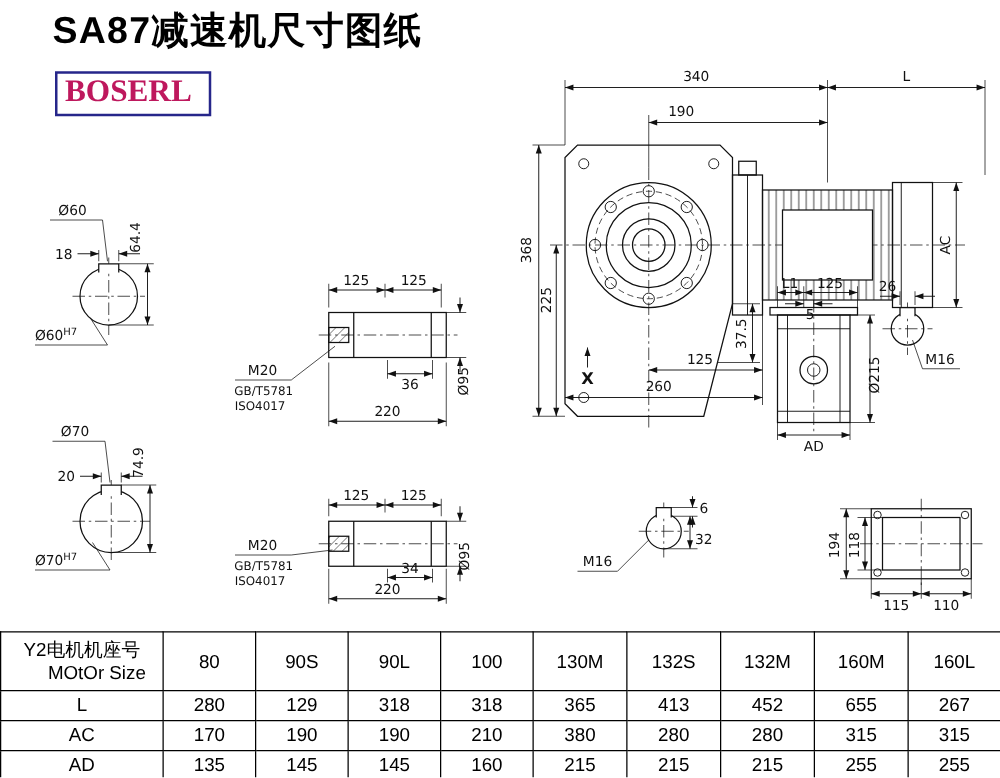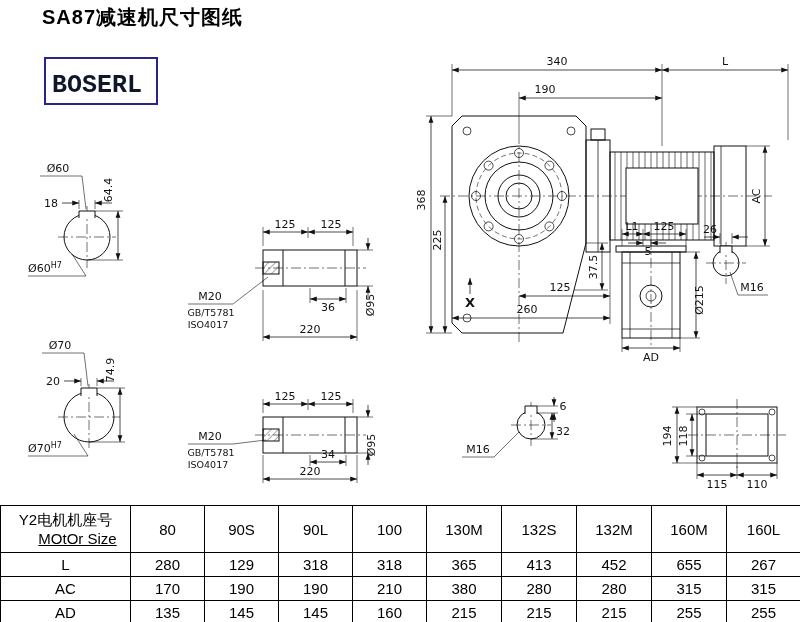--- a/index.html
+++ b/index.html
@@ -1,37 +1,37 @@
 <!DOCTYPE html>
 <html><head>
 <meta charset="utf-8">
 <style>
   html,body{margin:0;padding:0;background:#fff;}
   .page{position:relative;width:800px;height:622px;background:#fff;overflow:hidden;
         font-family:"Liberation Sans",sans-serif;color:#000;}
-  .title{position:absolute;left:42px;top:4px;font-size:20px;font-weight:bold;letter-spacing:1px;}
-  .logo{position:absolute;left:44px;top:57px;border:2px solid #26268a;color:#0f172a;
-        font-family:Liberation Mono, monospace;font-weight:bold;font-size:25px;
-        padding:12px 14px 2px 6px;background:#fff;line-height:1.2;}
+  .title{position:absolute;left:42px;top:4px;font-size:30px;font-weight:bold;letter-spacing:1px;}
+  .logo{position:absolute;left:44px;top:57px;border:2px solid #26268a;color:#be185d;
+        font-family:Liberation Serif, serif;font-weight:bold;font-size:25px;
+        padding:0 14px 2px 6px;background:#fff;line-height:1.2;}
   .drawing{position:absolute;left:0;top:0;}
   svg text{font-family:"DejaVu Sans",sans-serif;fill:#111;}
   .dt{font-size:11px;text-anchor:middle;}
   .sm{font-size:9.5px;text-anchor:middle;}
   .bx{font-size:13px;font-weight:bold;text-anchor:middle;}
   .s1{stroke:#111;stroke-width:1;}
   .s07{stroke:#111;stroke-width:0.75;}
   .s06{stroke:#111;stroke-width:0.6;}
   .cl{stroke:#111;stroke-width:0.6;stroke-dasharray:10 3 2 3;}
   .size-table{position:absolute;left:0;top:505px;width:800px;border-collapse:collapse;
         table-layout:fixed;font-size:15px;background:#fff;}
   .size-table th,.size-table td{border:1px solid #000;text-align:center;padding:0;
         font-weight:normal;overflow:hidden;white-space:nowrap;}
   .size-table tr.hdr th{height:46px;}
   .size-table tr.data td{height:23px;}
-  .size-table .u{text-decoration:underline;padding-left:24px;}
+  .size-table .u{padding-left:24px;}
 </style>
 </head>
 <body>
 
 <div class="page">
 
   <svg class="drawing" width="800" height="505" viewBox="0 0 800 505">
     <defs>
       <marker id="ar" viewBox="0 0 10 10" refX="9.5" refY="5" markerWidth="10" markerHeight="10" orient="auto-start-reverse">
         <path d="M0.5,1.8 L9.5,5 L0.5,8.2 Z" fill="#111"></path>

